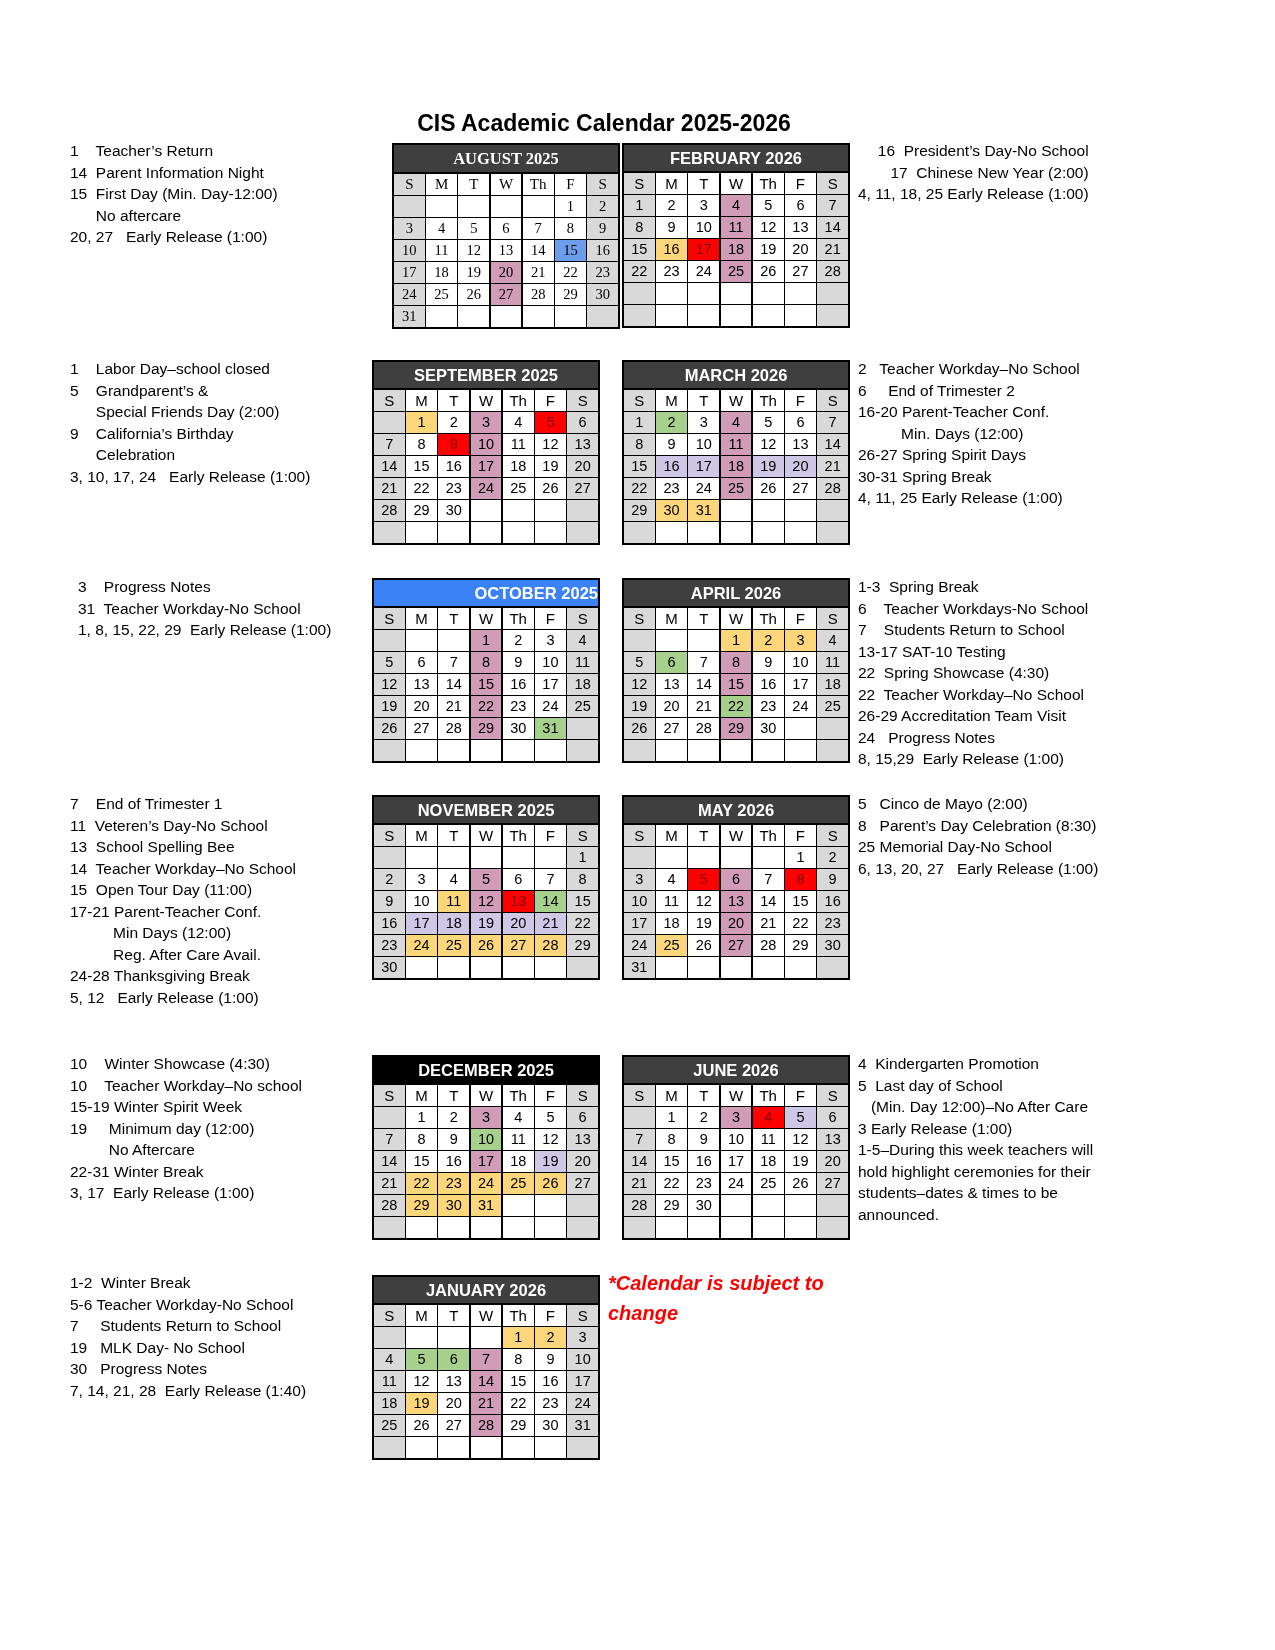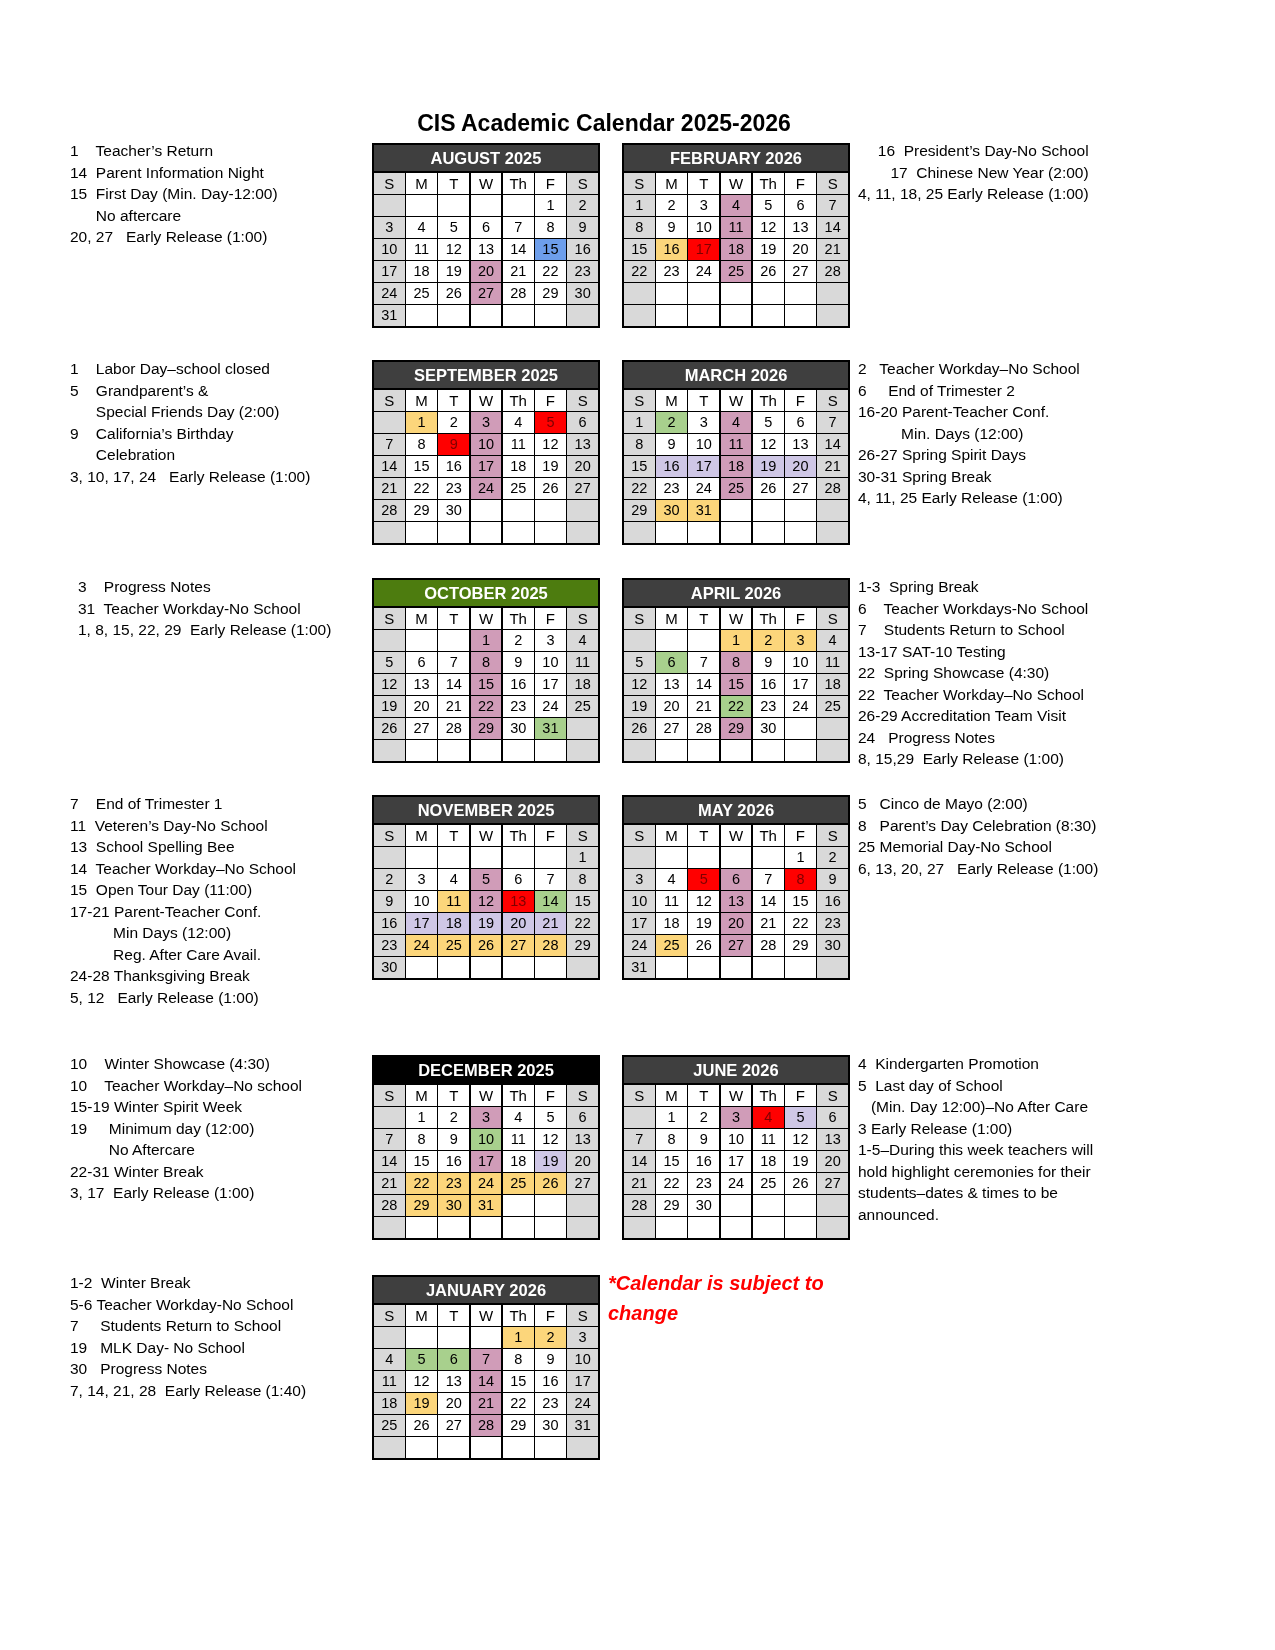--- a/index.html
+++ b/index.html
@@ -46,21 +46,21 @@
 <div class="notes" style="left:70px;top:793px;"><div class="note-line">7    End of Trimester 1</div><div class="note-line">11  Veteren’s Day-No School</div><div class="note-line">13  School Spelling Bee</div><div class="note-line">14  Teacher Workday–No School</div><div class="note-line">15  Open Tour Day (11:00)</div><div class="note-line">17-21 Parent-Teacher Conf.</div><div class="note-line">          Min Days (12:00)</div><div class="note-line">          Reg. After Care Avail.</div><div class="note-line">24-28 Thanksgiving Break</div><div class="note-line">5, 12   Early Release (1:00)</div></div>
 <div class="notes" style="left:70px;top:1053px;"><div class="note-line">10    Winter Showcase (4:30)</div><div class="note-line">10    Teacher Workday–No school</div><div class="note-line">15-19 Winter Spirit Week</div><div class="note-line">19     Minimum day (12:00)</div><div class="note-line">         No Aftercare</div><div class="note-line">22-31 Winter Break</div><div class="note-line">3, 17  Early Release (1:00)</div></div>
 <div class="notes" style="left:70px;top:1272px;"><div class="note-line">1-2  Winter Break</div><div class="note-line">5-6 Teacher Workday-No School</div><div class="note-line">7     Students Return to School</div><div class="note-line">19   MLK Day- No School</div><div class="note-line">30   Progress Notes</div><div class="note-line">7, 14, 21, 28  Early Release (1:40)</div></div>
 
 <div class="notes" style="left:858px;top:140px;text-align:right;"><div class="note-line">16  President’s Day-No School</div><div class="note-line">17  Chinese New Year (2:00)</div><div class="note-line">4, 11, 18, 25 Early Release (1:00)</div></div>
 <div class="notes" style="left:858px;top:358px;"><div class="note-line">2   Teacher Workday–No School</div><div class="note-line">6     End of Trimester 2</div><div class="note-line">16-20 Parent-Teacher Conf.</div><div class="note-line">          Min. Days (12:00)</div><div class="note-line">26-27 Spring Spirit Days</div><div class="note-line">30-31 Spring Break</div><div class="note-line">4, 11, 25 Early Release (1:00)</div></div>
 <div class="notes" style="left:858px;top:576px;"><div class="note-line">1-3  Spring Break</div><div class="note-line">6    Teacher Workdays-No School</div><div class="note-line">7    Students Return to School</div><div class="note-line">13-17 SAT-10 Testing</div><div class="note-line">22  Spring Showcase (4:30)</div><div class="note-line">22  Teacher Workday–No School</div><div class="note-line">26-29 Accreditation Team Visit</div><div class="note-line">24   Progress Notes</div><div class="note-line">8, 15,29  Early Release (1:00)</div></div>
 <div class="notes" style="left:858px;top:793px;"><div class="note-line">5   Cinco de Mayo (2:00)</div><div class="note-line">8   Parent’s Day Celebration (8:30)</div><div class="note-line">25 Memorial Day-No School</div><div class="note-line">6, 13, 20, 27   Early Release (1:00)</div></div>
 <div class="notes" style="left:858px;top:1053px;"><div class="note-line">4  Kindergarten Promotion</div><div class="note-line">5  Last day of School</div><div class="note-line">   (Min. Day 12:00)–No After Care</div><div class="note-line">3 Early Release (1:00)</div><div class="note-line">1-5–During this week teachers will</div><div class="note-line">hold highlight ceremonies for their</div><div class="note-line">students–dates &amp; times to be</div><div class="note-line">announced.</div></div>
 
-<div class="month" style="left:372px;top:143px;">
+<div class="month" style="left:392px;top:143px;font-family:Liberation Serif, serif;">
     <div class="m-title" style="background: rgb(63, 63, 63);">AUGUST 2025</div>
     <div class="m-grid">
       <div class="cell hdr wknd">S</div>
       <div class="cell hdr">M</div>
       <div class="cell hdr">T</div>
       <div class="cell hdr">W</div>
       <div class="cell hdr">Th</div>
       <div class="cell hdr">F</div>
       <div class="cell hdr wknd">S</div>
       <div class="cell wknd"></div>
@@ -155,21 +155,21 @@
       <div class="cell wknd"></div>
       <div class="cell"></div>
       <div class="cell"></div>
       <div class="cell"></div>
       <div class="cell"></div>
       <div class="cell"></div>
       <div class="cell wknd"></div>
     </div>
   </div>
 <div class="month" style="left:372px;top:578px;">
-    <div class="m-title" style="background: #4d7c0f;">OCTOBER 2025</div>
+    <div class="m-title" style="background: #3b82f6; text-align: right;">OCTOBER 2025</div>
     <div class="m-grid">
       <div class="cell hdr wknd">S</div>
       <div class="cell hdr">M</div>
       <div class="cell hdr">T</div>
       <div class="cell hdr">W</div>
       <div class="cell hdr">Th</div>
       <div class="cell hdr">F</div>
       <div class="cell hdr wknd">S</div>
       <div class="cell wknd"></div>
       <div class="cell"></div>

